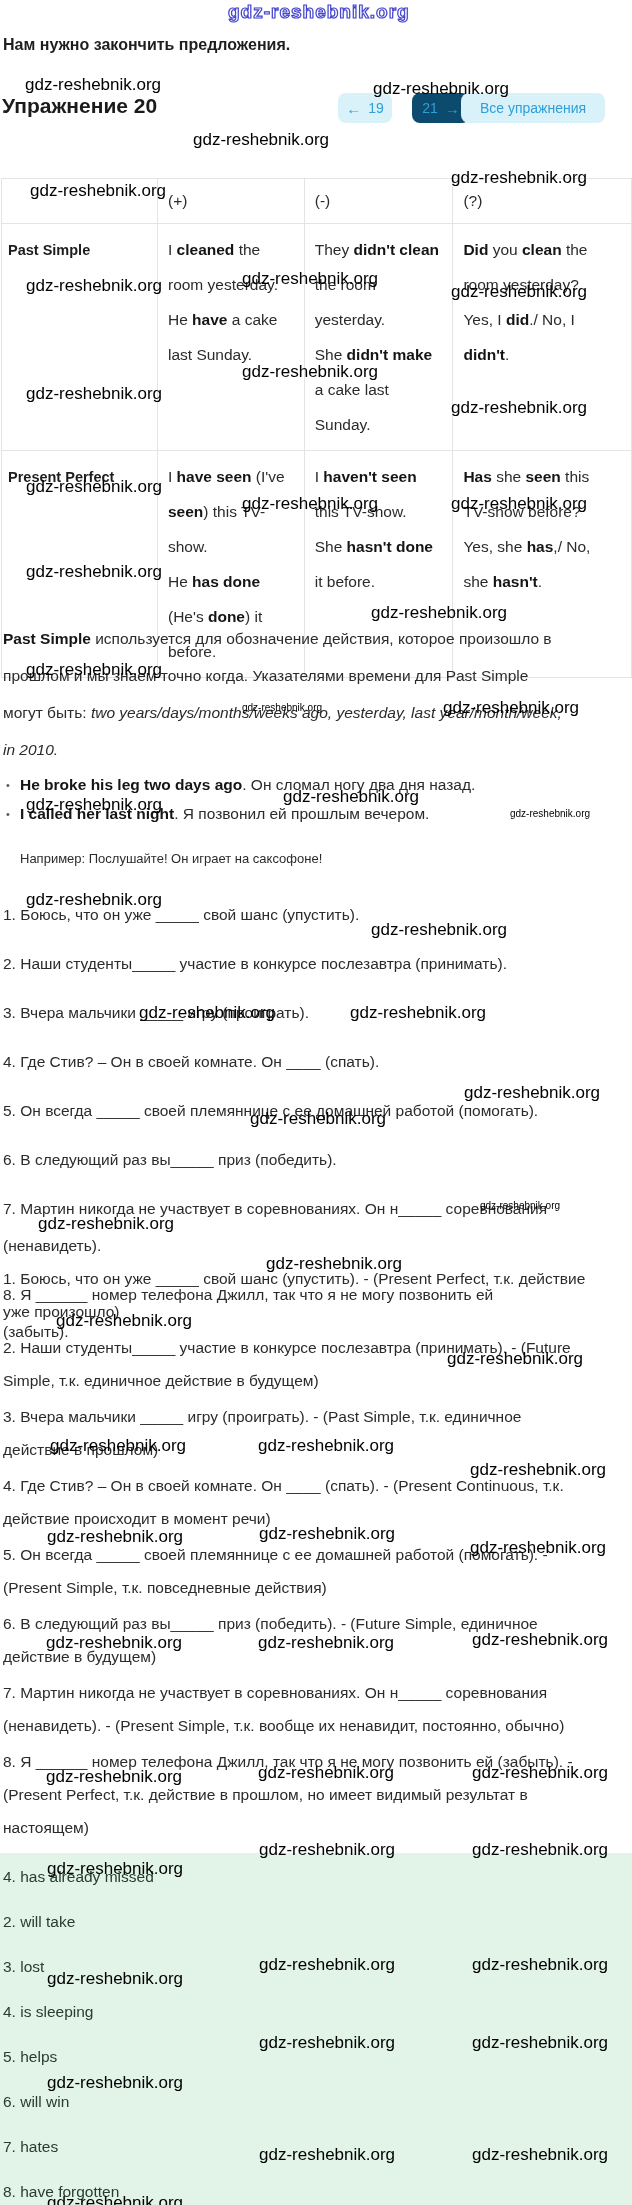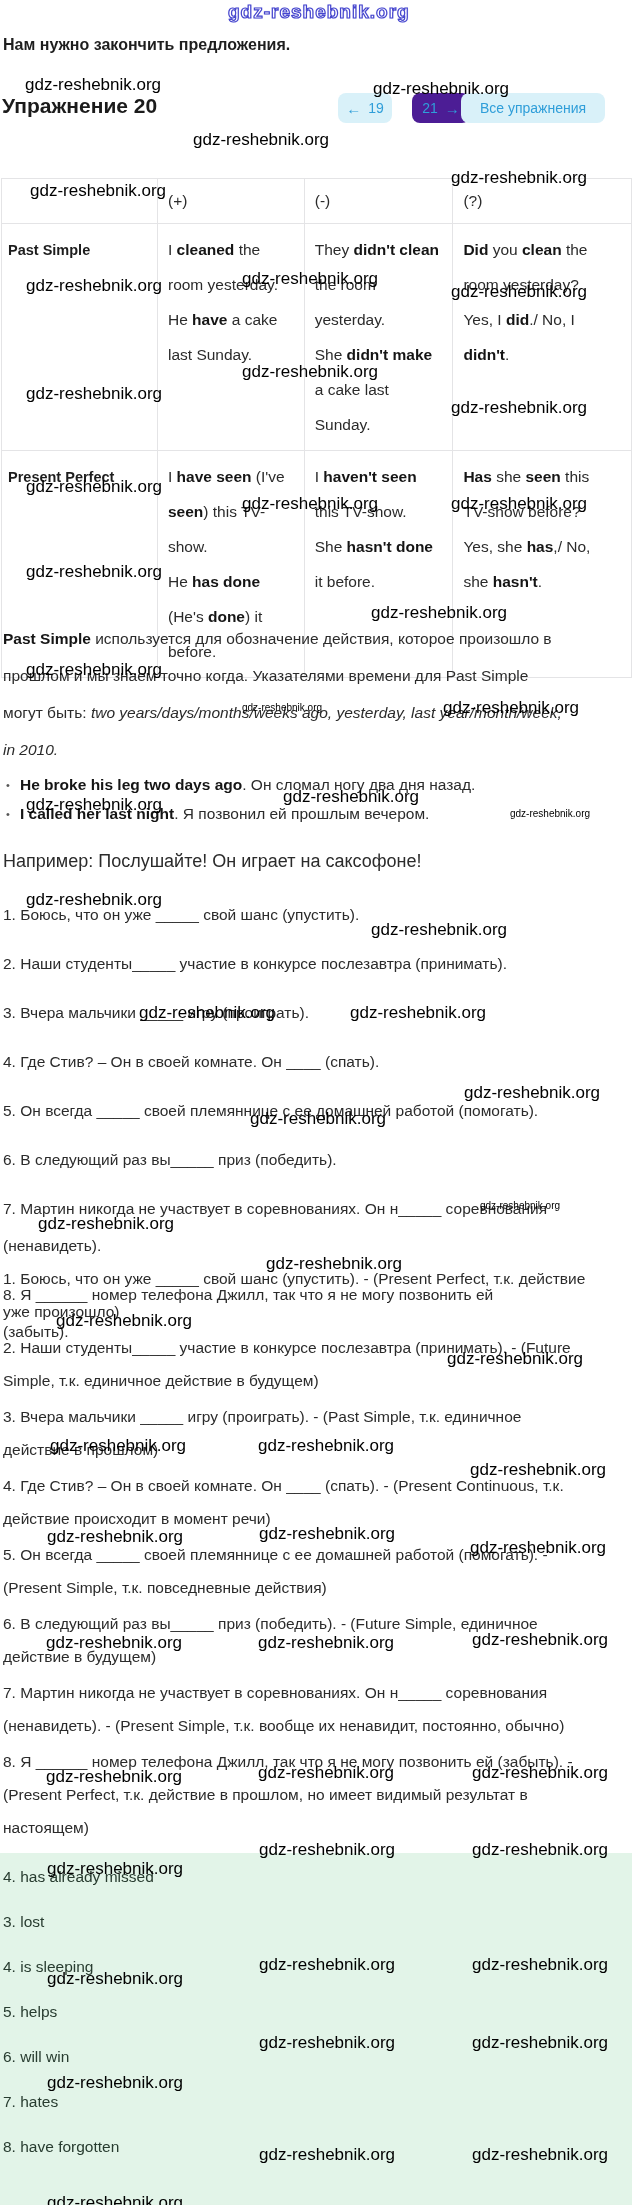--- a/index.html
+++ b/index.html
@@ -33,21 +33,21 @@
   .cellp{margin:0;}
   .gtable b{color:#151515;}
   
   .para{position:absolute;top:620px;left:3px;width:566px;font-size:15.5px;line-height:37px;}
   .para b{color:#151515;}
   
   .examples{position:absolute;top:774px;left:6px;width:600px;}
   .ex-item{font-size:15.5px;line-height:22px;margin-bottom:7px;}
   .ex-item .dot{display:inline-block;width:14px;color:#555;font-size:11px;vertical-align:1px;}
   .ex-item b{color:#151515;}
-  .example-note{position:absolute;top:851px;left:3px;font-size:18px;}
+  .example-note{position:absolute;top:851px;left:20px;font-size:13px;}
   
   .list-a{position:absolute;top:896px;left:3px;width:560px;}
   .list-a .li{font-size:15.5px;line-height:37px;margin-bottom:12px;}
   .list-b{position:absolute;top:1262px;left:3px;width:588px;}
   .list-b .li{font-size:15.5px;line-height:33px;margin-bottom:3px;}
   
   .answers{position:absolute;top:1853px;left:0;width:632px;height:352px;
            background:#e2f4e8;padding:14px 0 0 3px;box-sizing:border-box;}
   .answers .li{font-size:15.5px;line-height:20px;margin-bottom:25px;color:#283c30;}
 </style>
@@ -118,21 +118,21 @@
     </div>
 
   <div class="task">Нам нужно закончить предложения.</div>
 
   <h1 class="title" style="margin:0">Упражнение 20</h1>
 
   <button class="navbtn" id="btn-prev" style="background: rgb(217, 241, 249); color: rgb(47, 158, 217);">
     <span class="arr">←</span>
     <span>19</span>
   </button>
-  <button class="navbtn" id="btn-next" style="background: #4c1d95; color: rgb(47, 158, 217); align-items: center;">
+  <button class="navbtn" id="btn-next" style="background: #0c4a6e; color: rgb(47, 158, 217); align-items: center;">
     <span>21</span>
     <span class="arr">→</span>
   </button>
   <button class="navbtn" id="btn-all" style="background: rgb(217, 241, 249); color: rgb(47, 158, 217);">Все упражнения</button>
 
 
   <table class="gtable">
     <colgroup>
         <col style="width:158px">
         <col style="width:148px">
@@ -205,20 +205,21 @@
       <div class="li">3. Вчера мальчики _____ игру (проиграть). - (Past Simple, т.к. единичное действие в прошлом)</div>
       <div class="li">4. Где Стив? – Он в своей комнате. Он ____ (спать). - (Present Continuous, т.к. действие происходит в момент речи)</div>
       <div class="li">5. Он всегда _____ своей племяннице с ее домашней работой (помогать). - (Present Simple, т.к. повседневные действия)</div>
       <div class="li">6. В следующий раз вы_____ приз (победить). - (Future Simple, единичное действие в будущем)</div>
       <div class="li">7. Мартин никогда не участвует в соревнованиях. Он н_____ соревнования (ненавидеть). - (Present Simple, т.к. вообще их ненавидит, постоянно, обычно)</div>
       <div class="li">8. Я ______ номер телефона Джилл, так что я не могу позвонить ей (забыть). - (Present Perfect, т.к. действие в прошлом, но имеет видимый результат в настоящем)</div>
     </div>
 
   <div class="answers" style="background: rgb(226, 244, 232);">
       <div class="li">4. has already missed</div>
+      <div class="li">2. will take</div>
       <div class="li">3. lost</div>
       <div class="li">4. is sleeping</div>
       <div class="li">5. helps</div>
       <div class="li">6. will win</div>
       <div class="li">7. hates</div>
       <div class="li">8. have forgotten</div>
     </div>
 
 </div>
 

